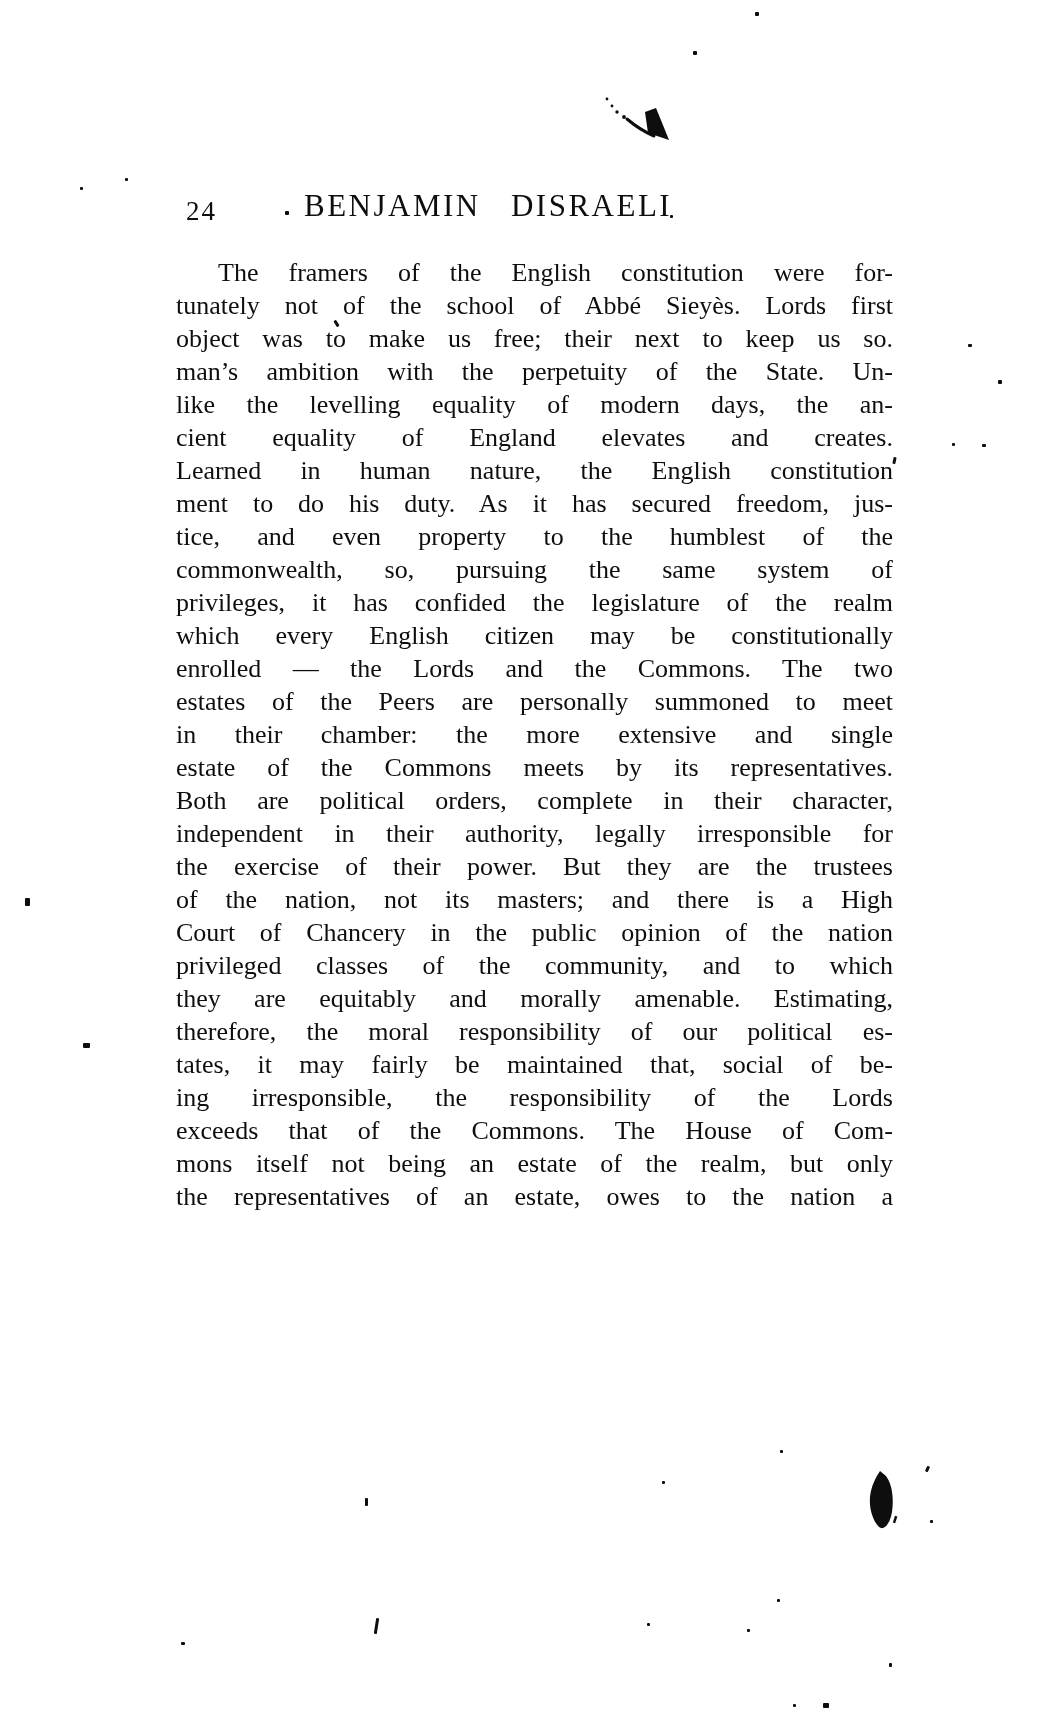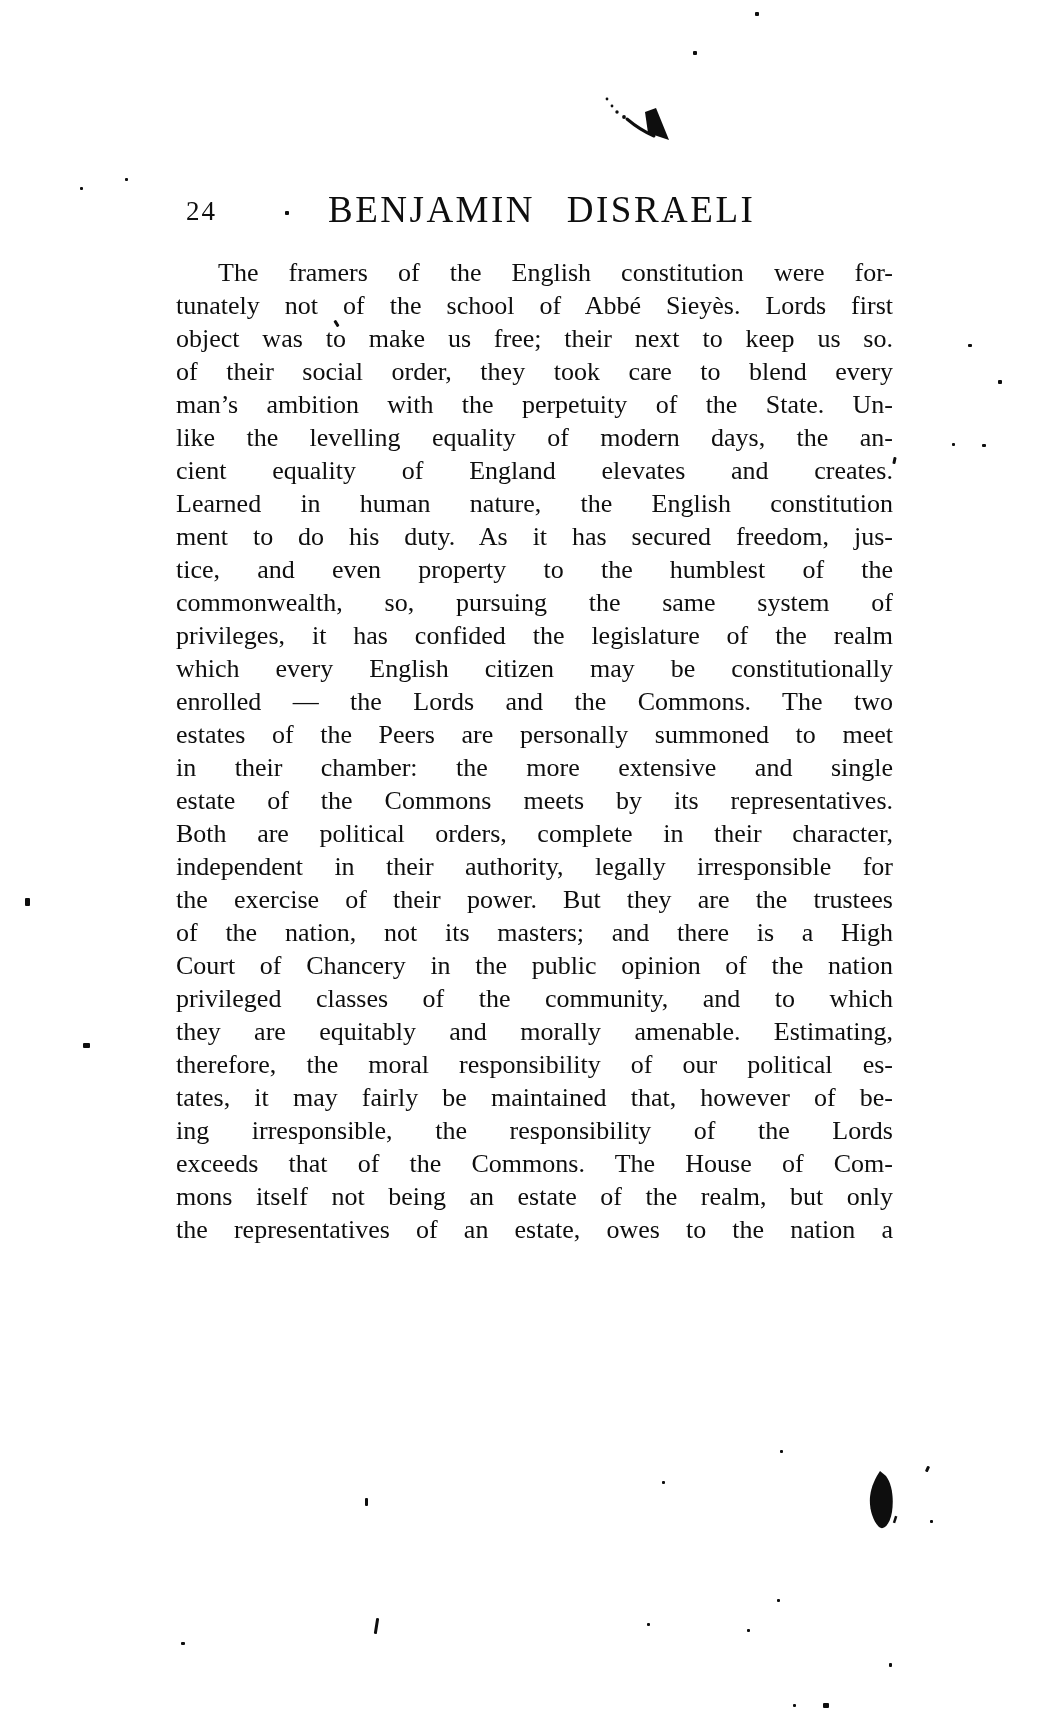--- a/index.html
+++ b/index.html
@@ -18,22 +18,22 @@
   }
   .pagenum{
     position:absolute;
     left:186px;top:196px;
     font-size:27px;
     letter-spacing:2px;
     color:var(--ink,#111111);
   }
   .running-title{
     position:absolute;
-    left:328px;top:188px;
-    font-size:37px;
+    left:304px;top:188px;
+    font-size:31px;
     letter-spacing:2.5px;
     word-spacing:20px;
     white-space:nowrap;
     color:var(--ink,#111111);
   }
   #text-block{
     position:absolute;
     left:176px;top:256px;
     width:717px;
     font-size:26px;
@@ -72,21 +72,20 @@
     <circle cx="617" cy="112" r="1.7" fill="currentColor"></circle>
     <circle cx="624" cy="117" r="1.9" fill="currentColor"></circle>
     <path d="M627,119 Q640,130 654,136" fill="none" stroke="currentColor" stroke-width="3" stroke-linecap="round"></path>
     <path d="M645,112 L656,108 L669,140 L648,133 Z" fill="currentColor"></path>
   </svg>
 
   <div id="text-block">
       <div class="line first">The framers of the English constitution were for-</div>
       <div class="line">tunately not of the school of Abbé Sieyès.  Lords first</div>
       <div class="line">object was to make us free; their next to keep us so.</div>
-      <div class="line">of their social order, they took care to blend every</div>
       <div class="line">man’s ambition with the perpetuity of the State.  Un-</div>
       <div class="line">like the levelling equality of modern days, the an-</div>
       <div class="line">cient equality of England elevates and creates.</div>
       <div class="line">Learned in human nature, the English constitution</div>
       <div class="line">ment to do his duty.  As it has secured freedom, jus-</div>
       <div class="line">tice, and even property to the humblest of the</div>
       <div class="line">commonwealth, so, pursuing the same system of</div>
       <div class="line">privileges, it has confided the legislature of the realm</div>
       <div class="line">which every English citizen may be constitutionally</div>
       <div class="line">enrolled — the Lords and the Commons.  The two</div>
@@ -94,21 +93,21 @@
       <div class="line">in their chamber: the more extensive and single</div>
       <div class="line">estate of the Commons meets by its representatives.</div>
       <div class="line">Both are political orders, complete in their character,</div>
       <div class="line">independent in their authority, legally irresponsible for</div>
       <div class="line">the exercise of their power.  But they are the trustees</div>
       <div class="line">of the nation, not its masters; and there is a High</div>
       <div class="line">Court of Chancery in the public opinion of the nation</div>
       <div class="line">privileged classes of the community, and to which</div>
       <div class="line">they are equitably and morally amenable.  Estimating,</div>
       <div class="line">therefore, the moral responsibility of our political es-</div>
-      <div class="line">tates, it may fairly be maintained that, however of be-</div>
+      <div class="line">tates, it may fairly be maintained that, social of be-</div>
       <div class="line">ing irresponsible, the responsibility of the Lords</div>
       <div class="line">exceeds that of the Commons.  The House of Com-</div>
       <div class="line">mons itself not being an estate of the realm, but only</div>
       <div class="line">the representatives of an estate, owes to the nation a</div>
     </div>
 
   <svg class="mark" style="left:866px;top:1468px" width="34" height="64" viewBox="866 1468 34 64">
     <path d="M880,1471 C876,1477 871,1486 870,1497 C869,1509 873,1521 879,1527
              C884,1531 890,1524 892,1512 C894,1498 892,1484 886,1476 Z" fill="currentColor"></path>
     <rect x="894" y="1516" width="2.5" height="7" fill="currentColor" transform="rotate(18 895 1519)"></rect>

